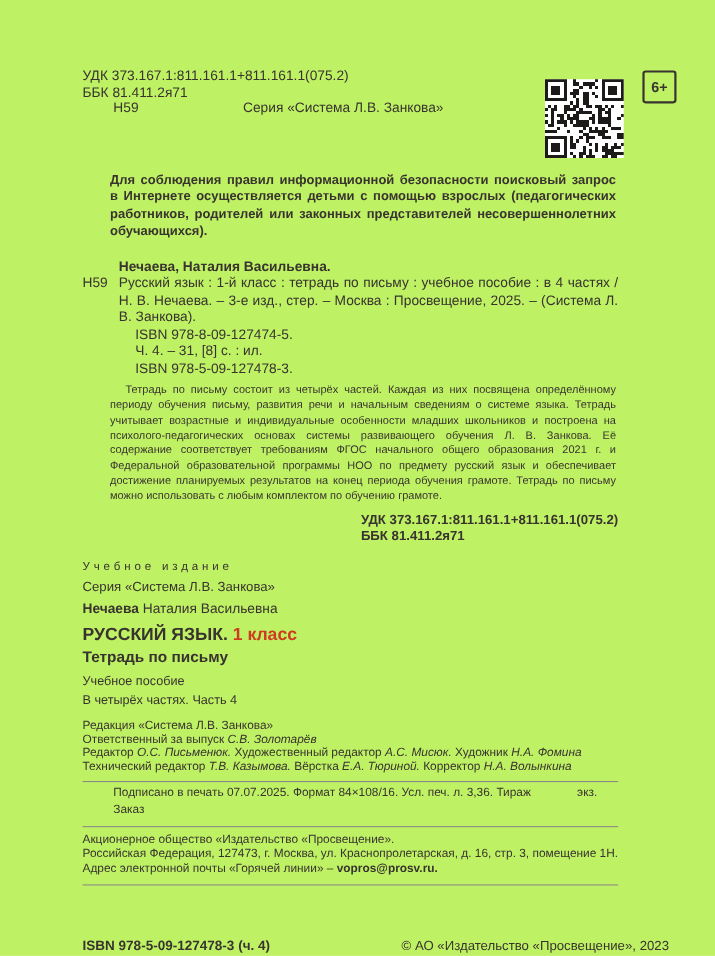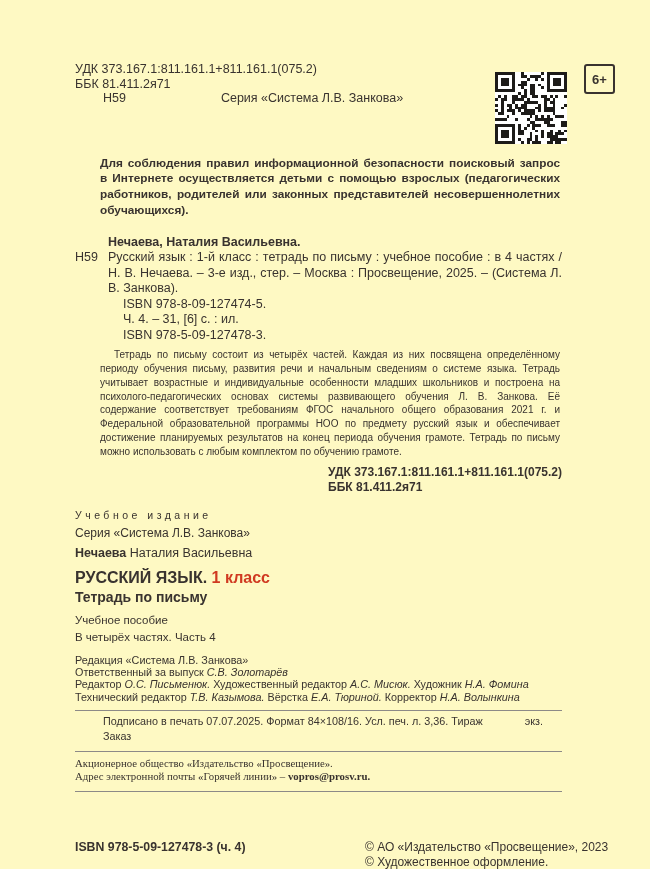--- a/index.html
+++ b/index.html
@@ -1,19 +1,19 @@
 <!DOCTYPE html>
 <html lang="ru" style="--text: #39332f; --accent: #d03a21;"><head>
 <meta charset="utf-8">
 <style>
   html, body { margin: 0; padding: 0; background: #ffffff; }
   .page {
     position: relative;
     width: 650px; height: 869px;
-    background: #fef9c3;
+    background: #bef264;
     box-sizing: border-box;
     padding: 62px 88px 0 75px;
     overflow: hidden;
     font-family: "Liberation Sans", sans-serif;
     color: var(--text, #39332f);
     font-size: 12.5px;
     line-height: 15px;
   }
   
   .codes { line-height: 14.5px; }
@@ -62,21 +62,21 @@
   .ed-parts { margin-top: 2px; font-size: 11.5px; font-weight: normal; }
   
   .staff { margin-top: 9px; font-size: 10.8px; line-height: 12.4px; }
   .staff i { font-style: italic; }
   
   .rule { border: none; border-top: 1px solid #8d8a87; margin: 7px 0 0 0; width: 100%; }
   
   .printinfo { margin-top: 3px; font-size: 10.8px; padding-left: 28px; }
   .printinfo .gap { display: inline-block; width: 42px; }
   
-  .publisher { margin-top: 5px; font-size: 10.8px; line-height: 13.3px; font-family: Liberation Serif, serif; }
+  .publisher { margin-top: 5px; font-size: 10.8px; line-height: 13.3px; }
   
   .footer { position: relative; margin-top: 48px; }
   .isbn-f div { font-weight: bold; font-size: 12.3px; margin-bottom: 5px; }
   .copyright {
     position: absolute; left: 290px; top: 0;
     font-size: 12px; line-height: 15.5px; white-space: nowrap;
   }
 </style>
 </head>
 <body>
@@ -306,21 +306,21 @@
   <div class="safety">Для соблюдения правил информационной безопасности поисковый запрос в Интернете осуществляется детьми с помощью взрослых (педагогических работников, родителей или законных представителей несовершеннолетних обучающихся).</div>
 
   <div class="biblio">
     <div class="author-h">Нечаева, Наталия Васильевна.</div>
     <div class="desc">
       <span class="code">Н59</span>
       <span>Русский язык : 1-й класс : тетрадь по письму : учебное пособие : в 4 частях / Н. В. Нечаева. – 3-е изд., стер. – Москва : Просвещение, 2025. – (Система Л. В. Занкова).</span>
     </div>
     <div class="isbn-lines">
       <div>ISBN 978-8-09-127474-5.</div>
-      <div>Ч. 4. – 31, [6] с. : ил.</div>
+      <div>Ч. 4. – 31, [8] с. : ил.</div>
       <div>ISBN 978-5-09-127478-3.</div>
     </div>
   </div>
 
   <div class="annotation">Тетрадь по письму состоит из четырёх частей. Каждая из них посвящена определённому периоду обучения письму, развития речи и начальным сведениям о системе языка. Тетрадь учитывает возрастные и индивидуальные особенности младших школьников и построена на психолого-педагогических основах системы развивающего обучения Л. В. Занкова. Её содержание соответствует требованиям ФГОС начального общего образования 2021 г. и Федеральной образовательной программы НОО по предмету русский язык и обеспечивает достижение планируемых результатов на конец периода обучения грамоте. Тетрадь по письму можно использовать с любым комплектом по обучению грамоте.</div>
 
   <div class="classification">
     <div class="inner">
       <div>УДК 373.167.1:811.161.1+811.161.1(075.2)</div>
       <div>ББК 81.411.2я71</div>
@@ -345,20 +345,21 @@
   </div>
 
   <hr class="rule">
 
   <div class="printinfo"><span>Подписано в печать 07.07.2025. Формат 84×108/16. Усл. печ. л. 3,36. Тираж</span><span class="gap"></span><span>экз. Заказ</span></div>
 
   <hr class="rule">
 
   <div class="publisher">
     <div>Акционерное общество «Издательство «Просвещение».</div>
+    <div>Российская Федерация, 127473, г. Москва, ул. Краснопролетарская, д. 16, стр. 3, помещение 1Н.</div>
     <div><span>Адрес электронной почты «Горячей линии» – </span><b>vopros@prosv.ru.</b></div>
   </div>
 
   <hr class="rule">
 
   <div class="footer">
     <div class="isbn-f">
       <div>ISBN 978-5-09-127478-3 (ч. 4)</div>
 
     </div>

